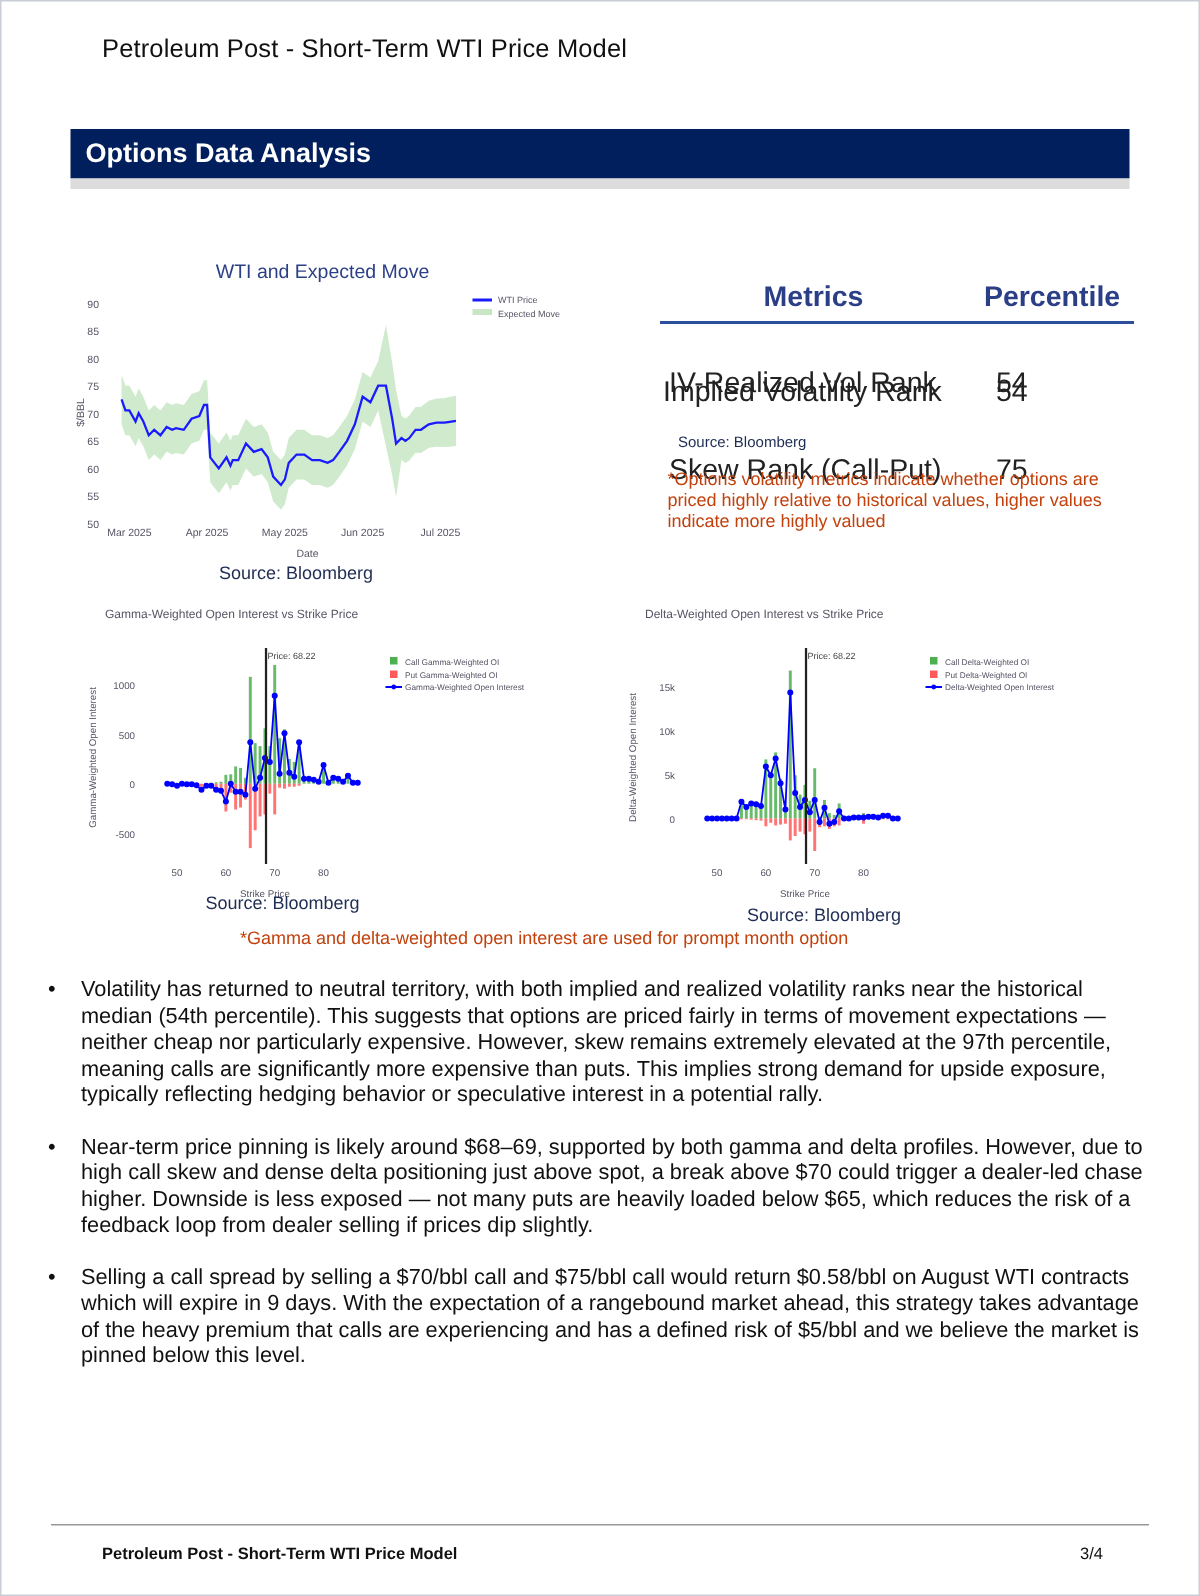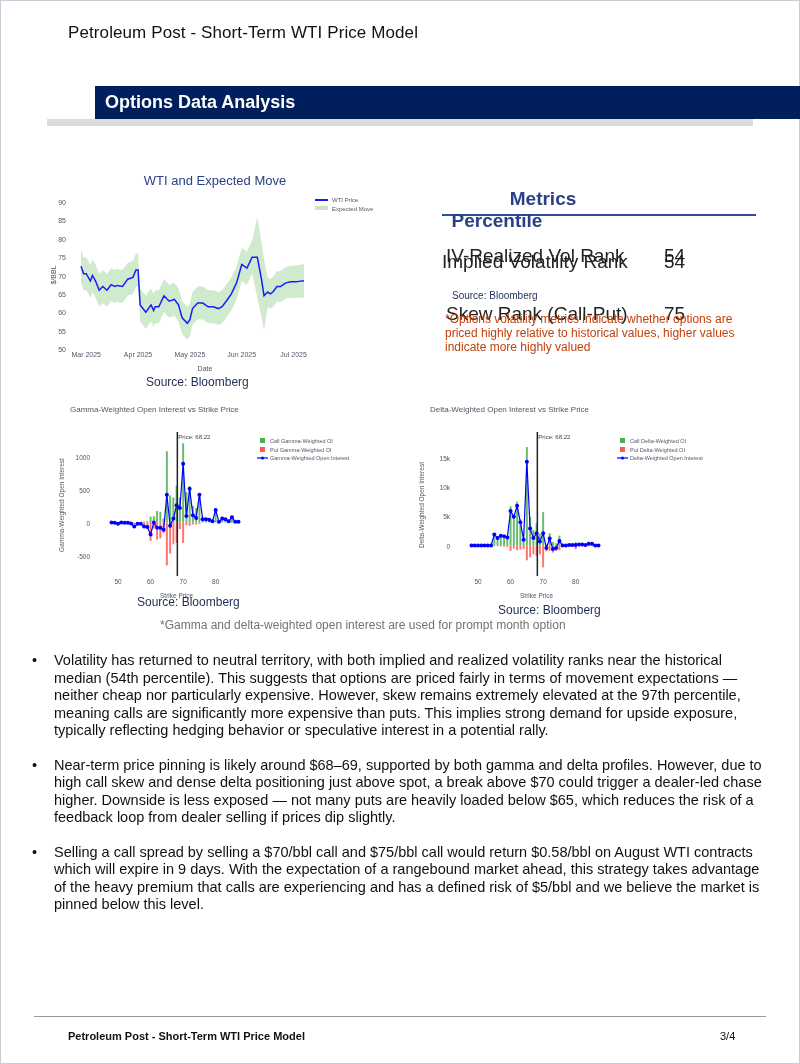--- a/index.html
+++ b/index.html
@@ -1,34 +1,34 @@
 <!DOCTYPE html>
 <html><head>
 <meta charset="utf-8">
 <style>
   html,body{margin:0;padding:0;background:#fff;}
   body{width:800px;height:1064px;position:relative;overflow:hidden;font-family:"Liberation Sans",sans-serif;color:#111;}
   .page-border{position:absolute;left:0;top:0;width:798px;height:1062px;border:1px solid #c9ced6;}
   .doc-title{position:absolute;left:68px;top:23px;font-size:17px;color:#111;letter-spacing:0.1px;}
-  .section-bar{position:absolute;left:47px;top:86px;width:706px;height:33px;background:#001f5c;color:#fff;font-weight:bold;font-size:18px;line-height:33px;padding-left:10px;box-sizing:border-box;margin-left:48px;}
+  .section-bar{position:absolute;left:47px;top:86px;width:706px;height:33px;background:#001f5c;color:#fff;font-weight:bold;font-size:18px;line-height:33px;padding-left:10px;box-sizing:border-box;}
   .section-shadow{position:absolute;left:47px;top:119px;width:706px;height:7px;background:#dcdcdc;}
   svg text{font-family:"Liberation Sans",sans-serif;}
   .chart{position:absolute;}
   .metrics{position:absolute;left:440px;top:188px;width:316px;font-family:"Liberation Sans",sans-serif;}
-  .mt-head{display:flex;color:#2b3f86;font-weight:bold;font-size:19px;height:26px;border-bottom:2px solid #2b4f9a;flex-direction:column;}
+  .mt-head{display:flex;color:#2b3f86;font-weight:bold;font-size:19px;height:26px;border-bottom:2px solid #2b4f9a;}
   .mt-head .c1{width:206px;text-align:center;}
   .mt-head .c2{width:110px;text-align:center;border-left:2px solid #fff;}
   .mt-row{display:flex;font-size:19px;height:24px;line-height:24px;color:#222;margin-top:2px;}
   .mt-row .c1{width:206px;padding-left:2px;box-sizing:border-box;}
   .mt-row .c2{width:108px;padding-left:16px;box-sizing:border-box;margin-left:2px;}
   .mt-row.shade .c1,.mt-row.shade .c2{background:#f97316;margin-top:32px;}
   .mt-src{position:absolute;left:452px;top:290px;font-size:10px;color:#1f2d55;}
   .mt-note{position:absolute;left:445px;top:312px;width:300px;font-size:12px;line-height:14px;color:#c2410c;}
   .src{position:absolute;font-size:12px;color:#1f2d55;}
-  .footnote{position:absolute;left:160px;top:618px;font-size:12px;color:#737373;}
+  .footnote{position:absolute;left:160px;top:618px;font-size:12px;color:#c2410c;}
   .bullets{position:absolute;left:32px;top:652px;width:740px;font-size:14.5px;line-height:17.5px;color:#111;}
   .bullet{display:flex;margin-bottom:17px;}
   .bullet .dot{width:22px;flex:none;}
   .footer-line{position:absolute;left:34px;top:1016px;width:732px;height:1px;background:#999;}
   .footer-left{position:absolute;left:68px;top:1030px;font-size:11px;font-weight:bold;color:#111;}
   .footer-right{position:absolute;left:720px;top:1030px;font-size:11px;color:#111;}
 </style>
 </head>
 <body>
 

